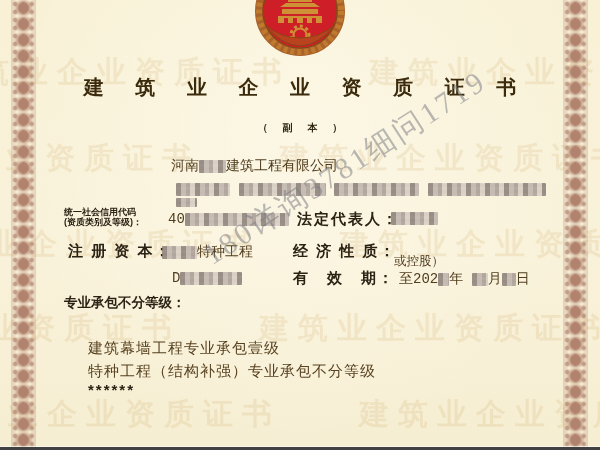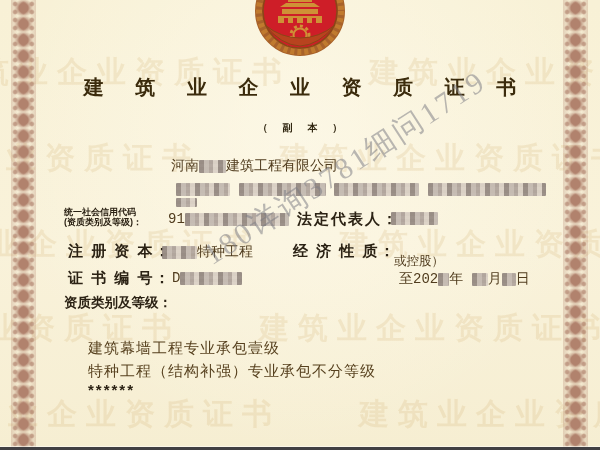--- a/index.html
+++ b/index.html
@@ -143,41 +143,41 @@
   <div class="px abs" style="left:239px;top:183px;width:87px"></div>
   <div class="px abs" style="left:334px;top:183px;width:85px"></div>
   <div class="px abs" style="left:428px;top:183px;width:118px"></div>
   <div class="px abs" style="left:176px;top:198px;width:21px;height:9px"></div>
 
   <div class="lbl-small" style="left:64px;top:207px">
     <div>统一社会信用代码</div>
     <div>(资质类别及等级)：</div>
   </div>
   <div class="val" style="left:168px;top:211px">
-    <span>91</span><span class="px" style="width:104px"></span>
+    <span>40</span><span class="px" style="width:104px"></span>
   </div>
   <div class="lbl" style="left:297px;top:210px">法定代表人：</div>
   <div class="px abs" style="left:391px;top:212px;width:47px"></div>
 
   <div class="lbl" style="left:68px;top:242px">注 册 资 本：</div>
   <div class="val" style="left:162px;top:243px">
     <span class="px" style="width:35px"></span><span>特种工程</span>
   </div>
   <div class="lbl" style="left:293px;top:242px">经 济 性 质：</div>
   <div class="val small" style="left:394px;top:253px">或控股）</div>
 
-  <div class="lbl" style="left:68px;top:269px">证 书 编 号：</div>
   <div class="val" style="left:172px;top:270px">
     <span>D</span><span class="px" style="width:62px"></span>
   </div>
+  <div class="lbl" style="left:293px;top:269px">有　效　期：</div>
   <div class="val" style="left:399px;top:270px">
     <span>至202</span><span class="px" style="width:11px"></span><span>年</span>
     <span class="px" style="width:16px"></span><span>月</span><span class="px" style="width:14px"></span><span>日</span>
   </div>
 
-  <div class="heading" style="left:64px;top:294px">资质类别及等级：</div>
+  <div class="heading" style="left:64px;top:294px">专业承包不分等级：</div>
   <div class="item" style="left:88px;top:339px">建筑幕墙工程专业承包壹级</div>
   <div class="item" style="left:88px;top:362px">特种工程（结构补强）专业承包不分等级</div>
   <div class="stars" style="left:88px;top:381px">******</div>
 
   <div class="wm-diag">180详询3781细问1719</div>
 
 </div>
 
 </body></html>

